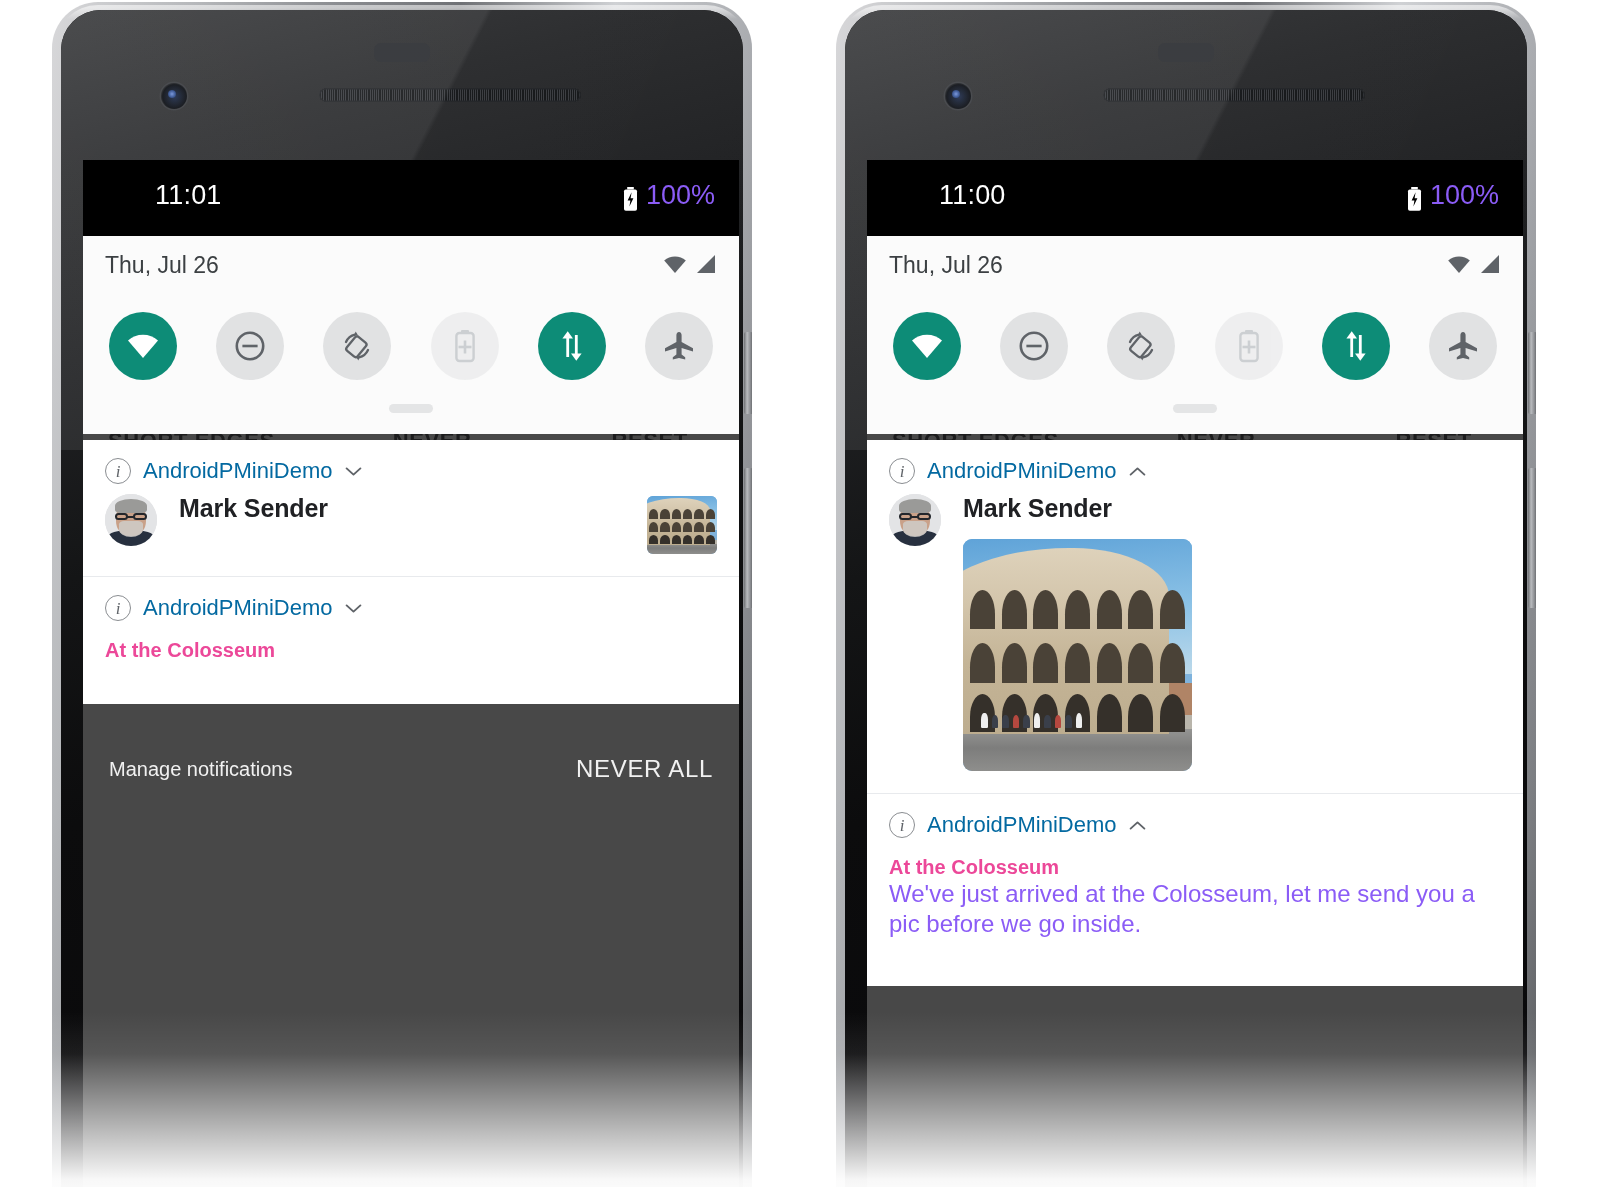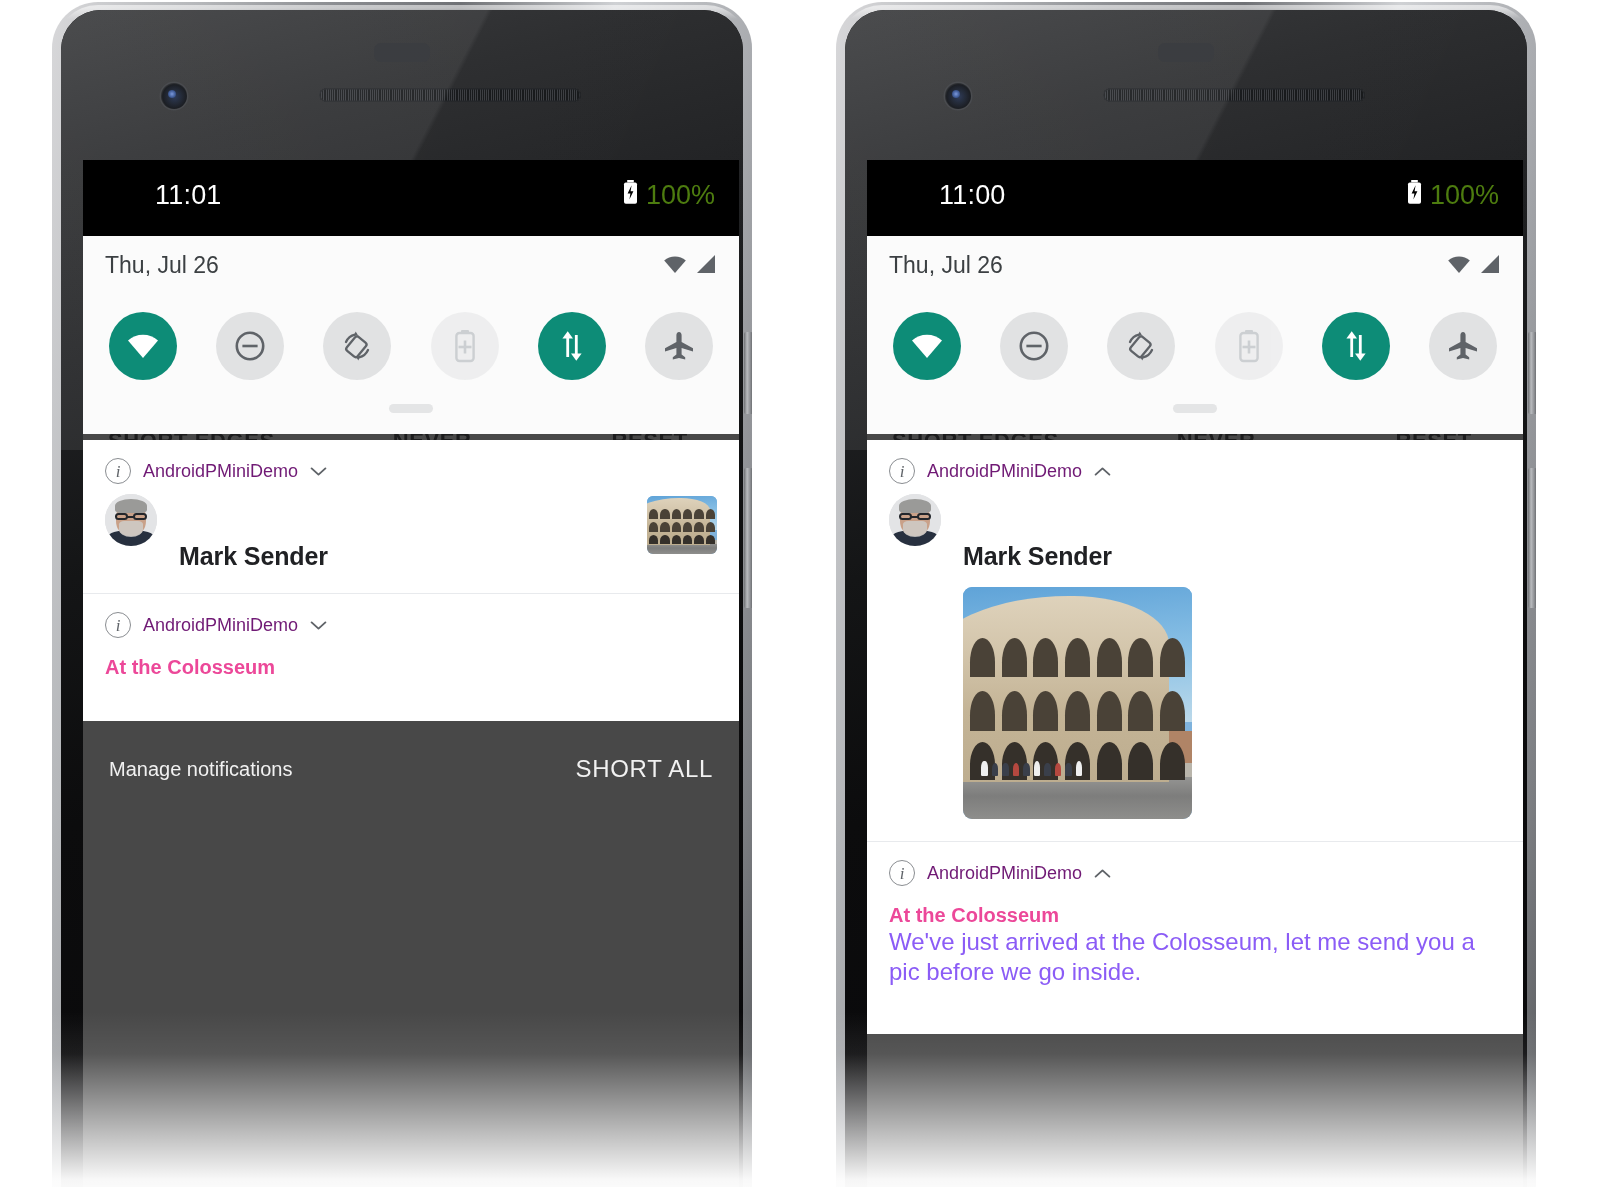--- a/index.html
+++ b/index.html
@@ -78,22 +78,22 @@
   .statusbar {
     position: absolute; left: 0; top: 0; width: 656px; height: 76px;
     color: #fff;
   }
   .sb-time {
     position: absolute; left: 24px; top: 20px;
     font-size: 27px; font-weight: 400; letter-spacing: .2px; color: #fff; margin-left: 48px;
   }
   .sb-right {
     position: absolute; right: 24px; top: 20px;
-    display: flex; align-items: flex-start; gap: 8px;
-    font-size: 27px; font-weight: 400; color: #4d7c0f;
+    display: flex; align-items: flex-end; gap: 8px;
+    font-size: 27px; font-weight: 400; color: #8b5cf6;
   }
   .batt-glyph { width: 15px; height: 24px; display: block; }
 
   
   .bg-app {
     position: absolute; left: 0; top: 76px; width: 656px; height: 953px;
     background: #fafafa;
   }
   .bg-btnrow {
     position: absolute; left: 0; top: 192px; width: 656px;
@@ -154,31 +154,31 @@
     display: flex; align-items: center; gap: 12px;
     padding: 18px 0 0 22px;
   }
   .info-icon {
     width: 26px; height: 26px; border-radius: 50%;
     border: 1.7px solid #8a8d91;
     display: flex; align-items: center; justify-content: center;
     font-size: 17px; font-style: italic; color: #5f6368;
     font-family: "Liberation Serif", serif; line-height: 1;
   }
-  .app-name { font-size: 18px; color: #701a75; }
+  .app-name { font-size: 22px; color: #0369a1; }
   .chev { width: 17px; height: 11px; display: block; }
 
   .notif-row { display: flex; align-items: flex-start; padding: 10px 22px 22px 22px; }
   .avatar {
     width: 52px; height: 52px; border-radius: 50%;
     flex: 0 0 52px; overflow: hidden; background: #dfe0e2;
     position: relative;
   }
   .notif-main { flex: 1 1 auto; padding-left: 22px; min-width: 0; }
-  .sender { font-size: 25px; font-weight: 700; color: #202124; letter-spacing: -.1px; margin-top: 48px; }
+  .sender { font-size: 25px; font-weight: 700; color: #202124; letter-spacing: -.1px; }
   .thumb-sm {
     width: 70px; height: 58px; border-radius: 6px; overflow: hidden;
     flex: 0 0 70px; margin-top: 2px; position: relative;
   }
   .big-pic {
     width: 229px; height: 232px; border-radius: 9px; overflow: hidden;
     margin-top: 16px; position: relative;
   }
   .title-line { font-size: 20px; font-weight: 700; color: #ec4899; }
   .body-line { font-size: 24px; color: #8b5cf6; line-height: 1.27; }
@@ -426,21 +426,21 @@
               </div>
               <div class="notif-text-block" style="padding-bottom:42px">
                 <div class="title-line">At the Colosseum</div>
               </div>
             </div>
 
           </div>
 
           <div class="shade-footer" style="top:571px">
             <span class="manage">Manage notifications</span>
-            <span class="clearall">SHORT ALL</span>
+            <span class="clearall">NEVER ALL</span>
           </div>
 
         </div>
       </div>
 
       <div class="side-btn side-power"></div>
       <div class="side-btn side-vol"></div>
     </div>
     <div class="fade-bottom"></div>
   </div>

